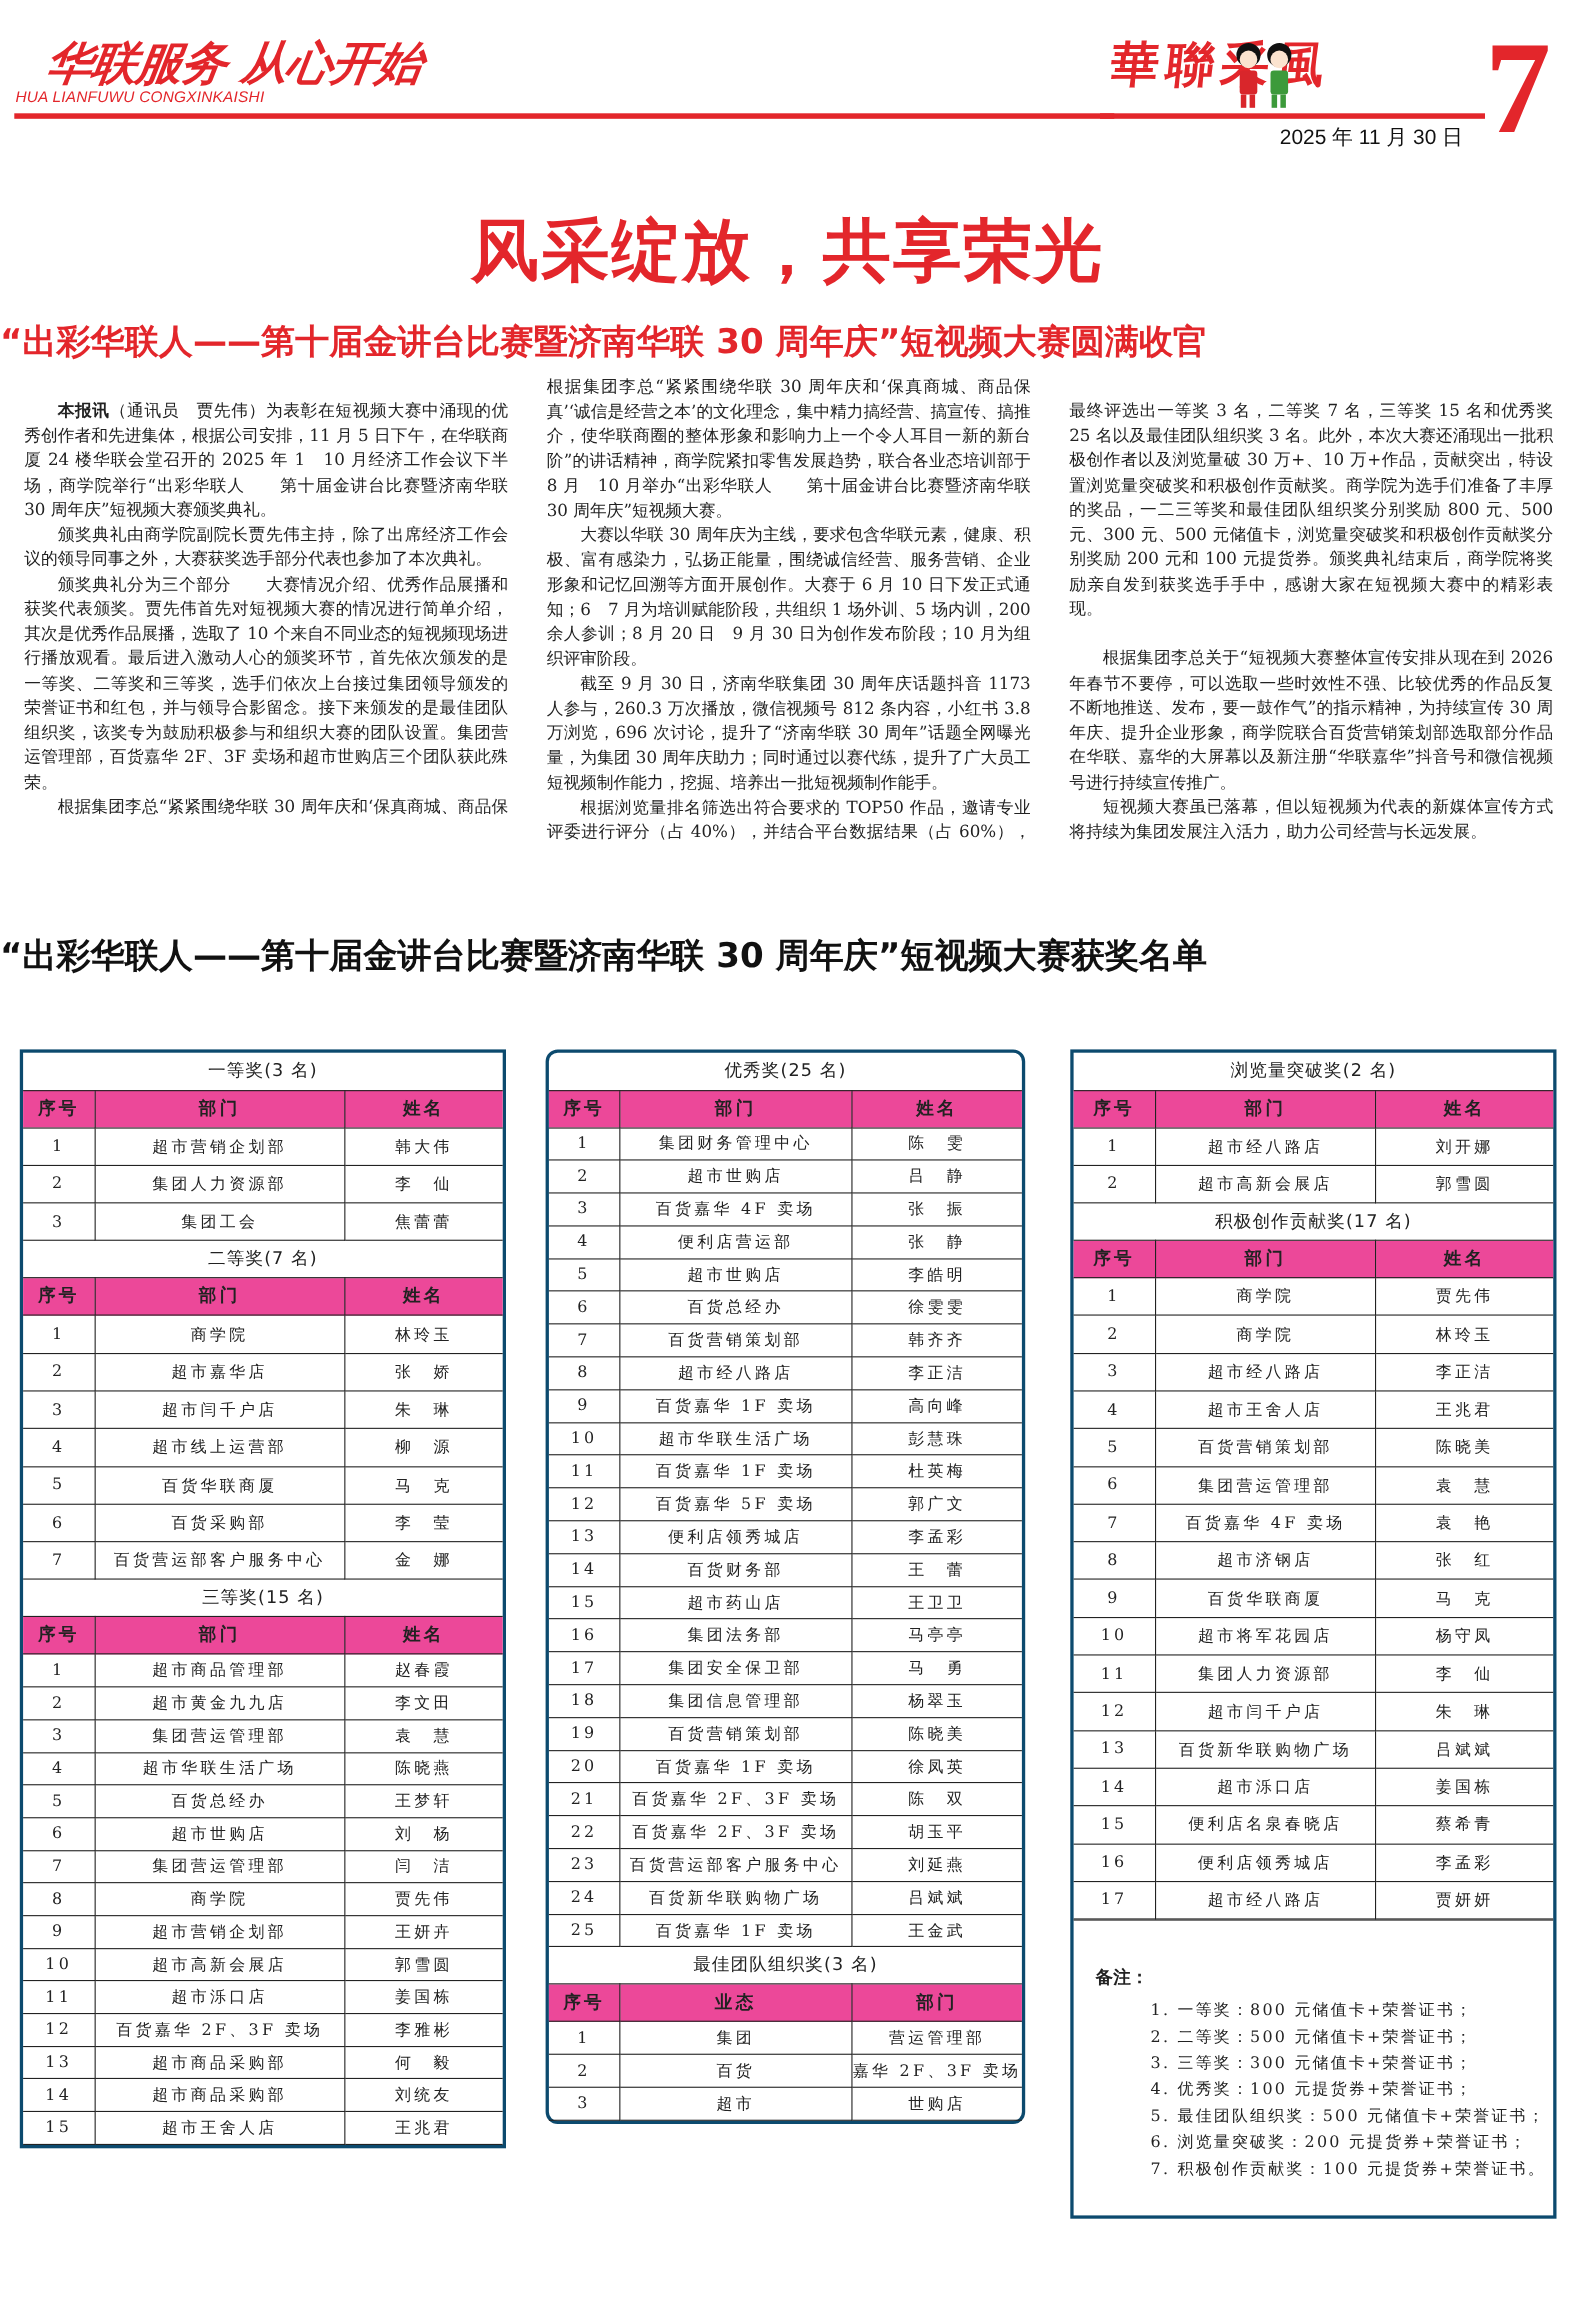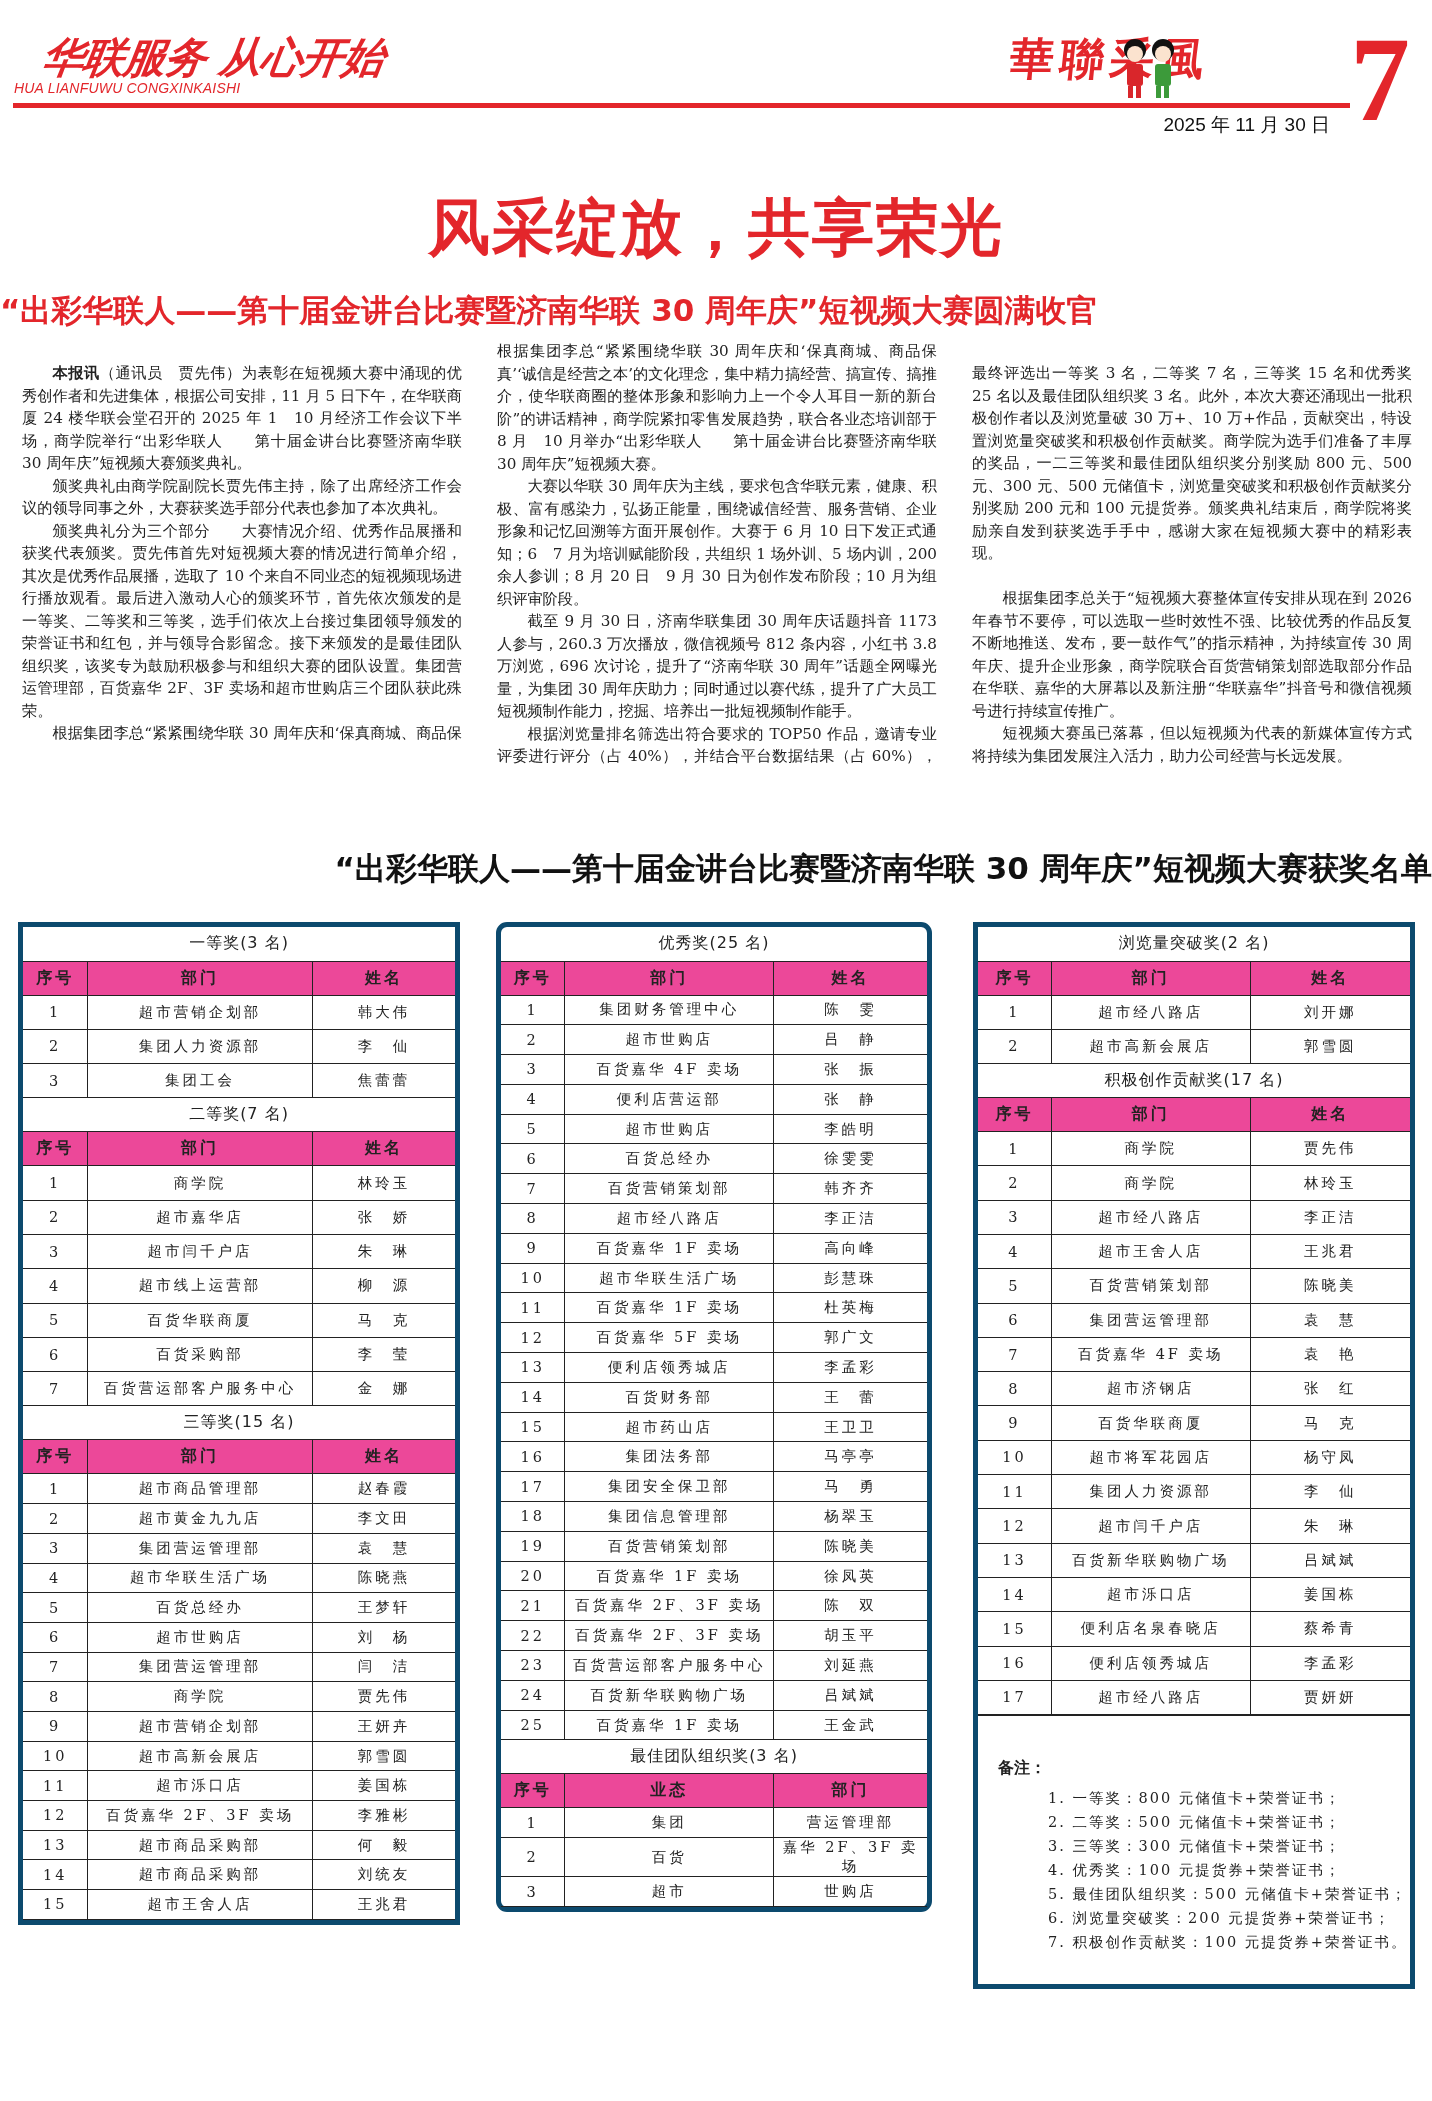--- a/index.html
+++ b/index.html
@@ -20,23 +20,23 @@
   .sub-title { position: absolute; left: 0; top: 290px; width: 1432px; text-align: left; color: #e3262b; font-family: "DejaVu Sans", sans-serif; font-weight: bold; font-size: 31px; letter-spacing: 0px; }
 
   .article { position: absolute; top: 362px; width: 440px; font-size: 15.2px; line-height: 22.5px; text-align: justify; color: #222; }
   .article p { text-indent: 2em; }
   .article p.cont { text-indent: 0; }
   .col1 { left: 22px; }
   .col2 { left: 497px; }
   .col3 { left: 972px; }
   .lead { font-weight: bold; }
 
-  .list-title { position: absolute; left: 0; top: 848px; width: 1432px; text-align: right; font-family: "DejaVu Sans", sans-serif; font-weight: bold; font-size: 31px; color: #111; }
-
-  .tbl-wrap { position: absolute; border: 5px solid #0c4a6e; background: #fff; }
+  .list-title { position: absolute; left: 0; top: 848px; width: 1432px; text-align: left; font-family: "DejaVu Sans", sans-serif; font-weight: bold; font-size: 31px; color: #111; }
+
+  .tbl-wrap { position: absolute; border: 3px solid #0c4a6e; background: #fff; margin-top: 32px; }
   .tw1 { left: 18px; top: 922px; width: 442px; }
   .tw2 { left: 496px; top: 922px; width: 436px; border-radius: 11px; }
   .tw3 { left: 973px; top: 922px; width: 442px; }
   table { width: 100%; border-collapse: collapse; table-layout: fixed; }
   td, th { border: 1.5px solid #222; text-align: center; font-size: 14.5px; font-weight: normal; color: #222; letter-spacing: 3px; }
   tr > *:first-child { border-left: none; }
   tr > *:last-child { border-right: none; }
   .sec-title td { font-family: "DejaVu Sans", sans-serif; font-size: 16px; letter-spacing: 1px; height: 34px; border-top: none; }
   .hdr th { background: #ec4899; font-family: "DejaVu Sans", sans-serif; font-weight: bold; font-size: 16px; height: 34px; }
   .r1 td { height: 34.3px; }

